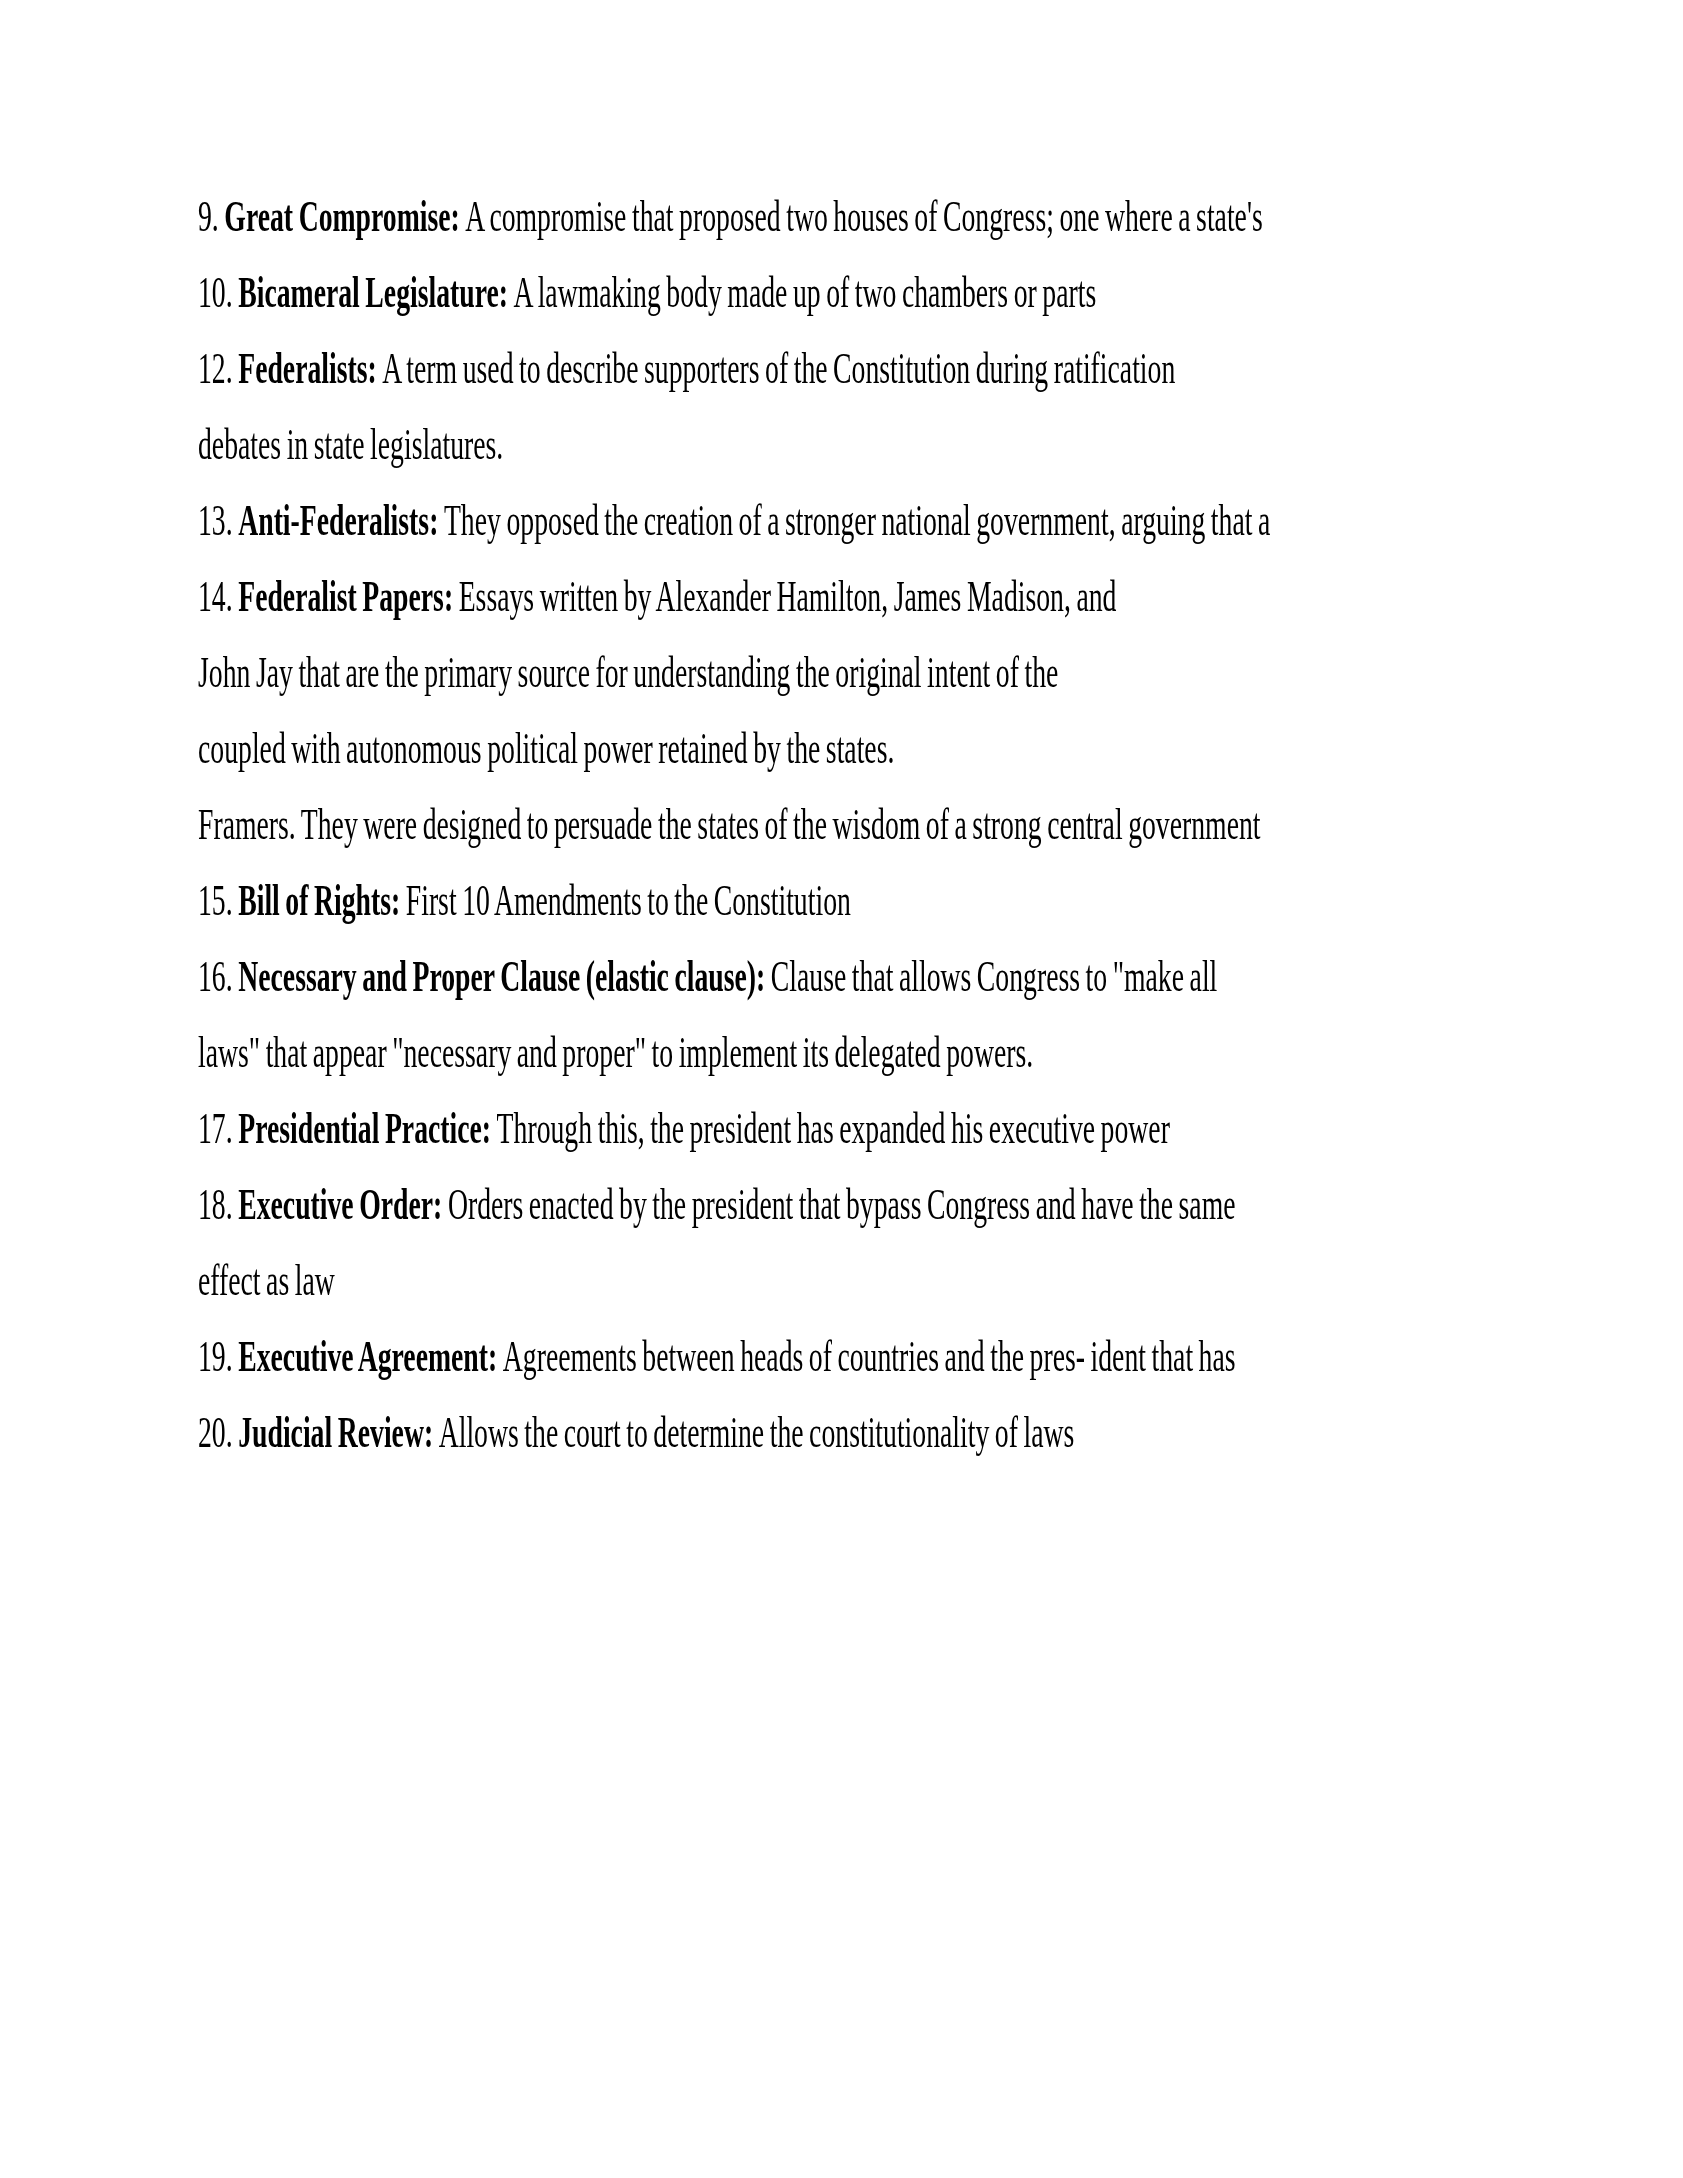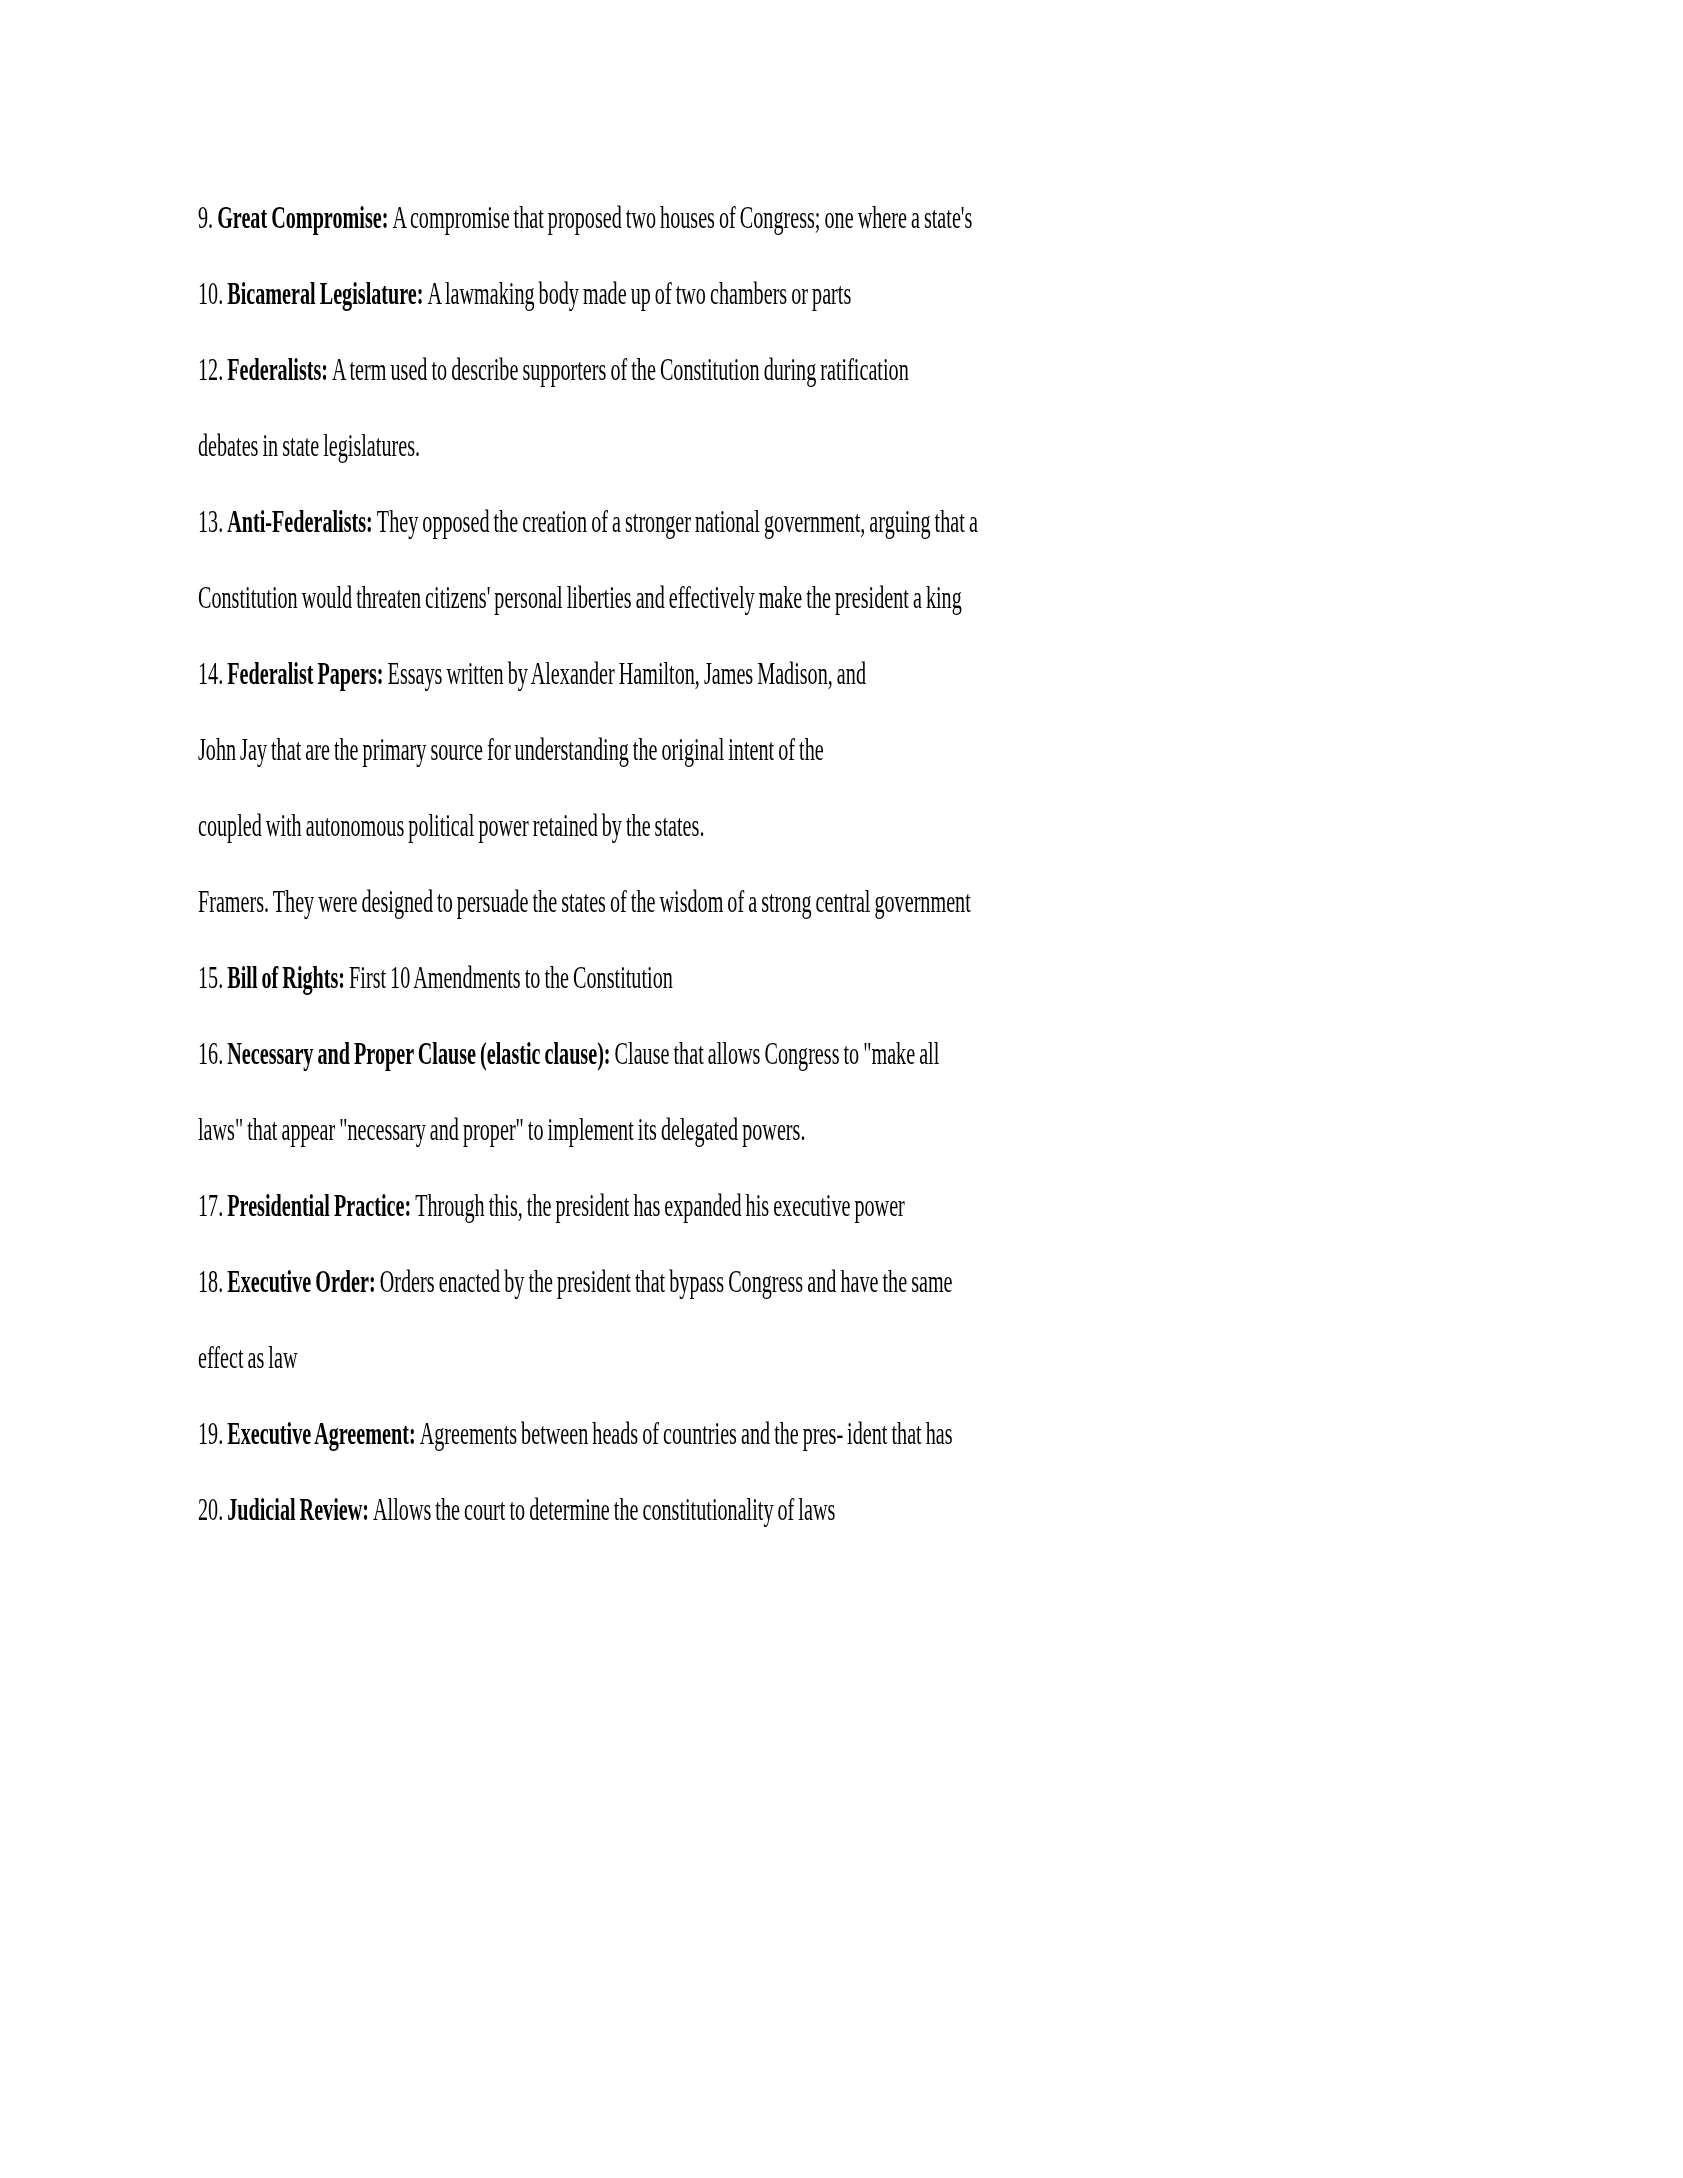--- a/index.html
+++ b/index.html
@@ -18,21 +18,21 @@
     position: absolute;
     left: 198px;
     top: 179px;
     width: 1287px;
   }
   .line {
     height: 76px;
     line-height: 76px;
     white-space: nowrap;
     font-family: "Liberation Serif", "DejaVu Serif", serif;
-    font-size: 32px;
+    font-size: 44px;
     color: #000000;
     letter-spacing: 0;
   }
   .fit {
     display: inline-block;
     white-space: nowrap;
     transform-origin: 0 50%;
     word-spacing: -0.05em;
   }
   .num {
@@ -48,21 +48,20 @@
 </head>
 <body>
 
 <div class="page">
   <div class="glossary" id="glossary">
       <div class="line"><span class="fit" style="transform: scaleX(0.63);"><span class="num">9. </span><span class="term">Great Compromise: </span><span class="text">A compromise that proposed two houses of Congress; one where a state's</span></span></div>
       <div class="line"><span class="fit" style="transform: scaleX(0.63);"><span class="num">10. </span><span class="term">Bicameral Legislature: </span><span class="text">A lawmaking body made up of two chambers or parts</span></span></div>
       <div class="line"><span class="fit" style="transform: scaleX(0.63);"><span class="num">12. </span><span class="term">Federalists: </span><span class="text">A term used to describe supporters of the Constitution during ratification</span></span></div>
       <div class="line"><span class="fit" style="transform: scaleX(0.63);"><span class="text">debates in state legislatures.</span></span></div>
       <div class="line"><span class="fit" style="transform: scaleX(0.63);"><span class="num">13. </span><span class="term">Anti-Federalists: </span><span class="text">They opposed the creation of a stronger national government, arguing that a</span></span></div>
-      <div class="line"><span class="fit" style="transform: scaleX(0.63);"><span class="text">Constitution would threaten citizens' personal liberties and effectively make the president a king</span></span></div>
       <div class="line"><span class="fit" style="transform: scaleX(0.63);"><span class="num">14. </span><span class="term">Federalist Papers: </span><span class="text">Essays written by Alexander Hamilton, James Madison, and</span></span></div>
       <div class="line"><span class="fit" style="transform: scaleX(0.63);"><span class="text">John Jay that are the primary source for understanding the original intent of the</span></span></div>
       <div class="line"><span class="fit" style="transform: scaleX(0.63);"><span class="text">coupled with autonomous political power retained by the states.</span></span></div>
       <div class="line"><span class="fit" style="transform: scaleX(0.63);"><span class="text">Framers. They were designed to persuade the states of the wisdom of a strong central government</span></span></div>
       <div class="line"><span class="fit" style="transform: scaleX(0.63);"><span class="num">15. </span><span class="term">Bill of Rights: </span><span class="text">First 10 Amendments to the Constitution</span></span></div>
       <div class="line"><span class="fit" style="transform: scaleX(0.63);"><span class="num">16. </span><span class="term">Necessary and Proper Clause (elastic clause): </span><span class="text">Clause that allows Congress to "make all</span></span></div>
       <div class="line"><span class="fit" style="transform: scaleX(0.63);"><span class="text">laws" that appear "necessary and proper" to implement its delegated powers.</span></span></div>
       <div class="line"><span class="fit" style="transform: scaleX(0.63);"><span class="num">17. </span><span class="term">Presidential Practice: </span><span class="text">Through this, the president has expanded his executive power</span></span></div>
       <div class="line"><span class="fit" style="transform: scaleX(0.63);"><span class="num">18. </span><span class="term">Executive Order: </span><span class="text">Orders enacted by the president that bypass Congress and have the same</span></span></div>
       <div class="line"><span class="fit" style="transform: scaleX(0.63);"><span class="text">effect as law</span></span></div>

